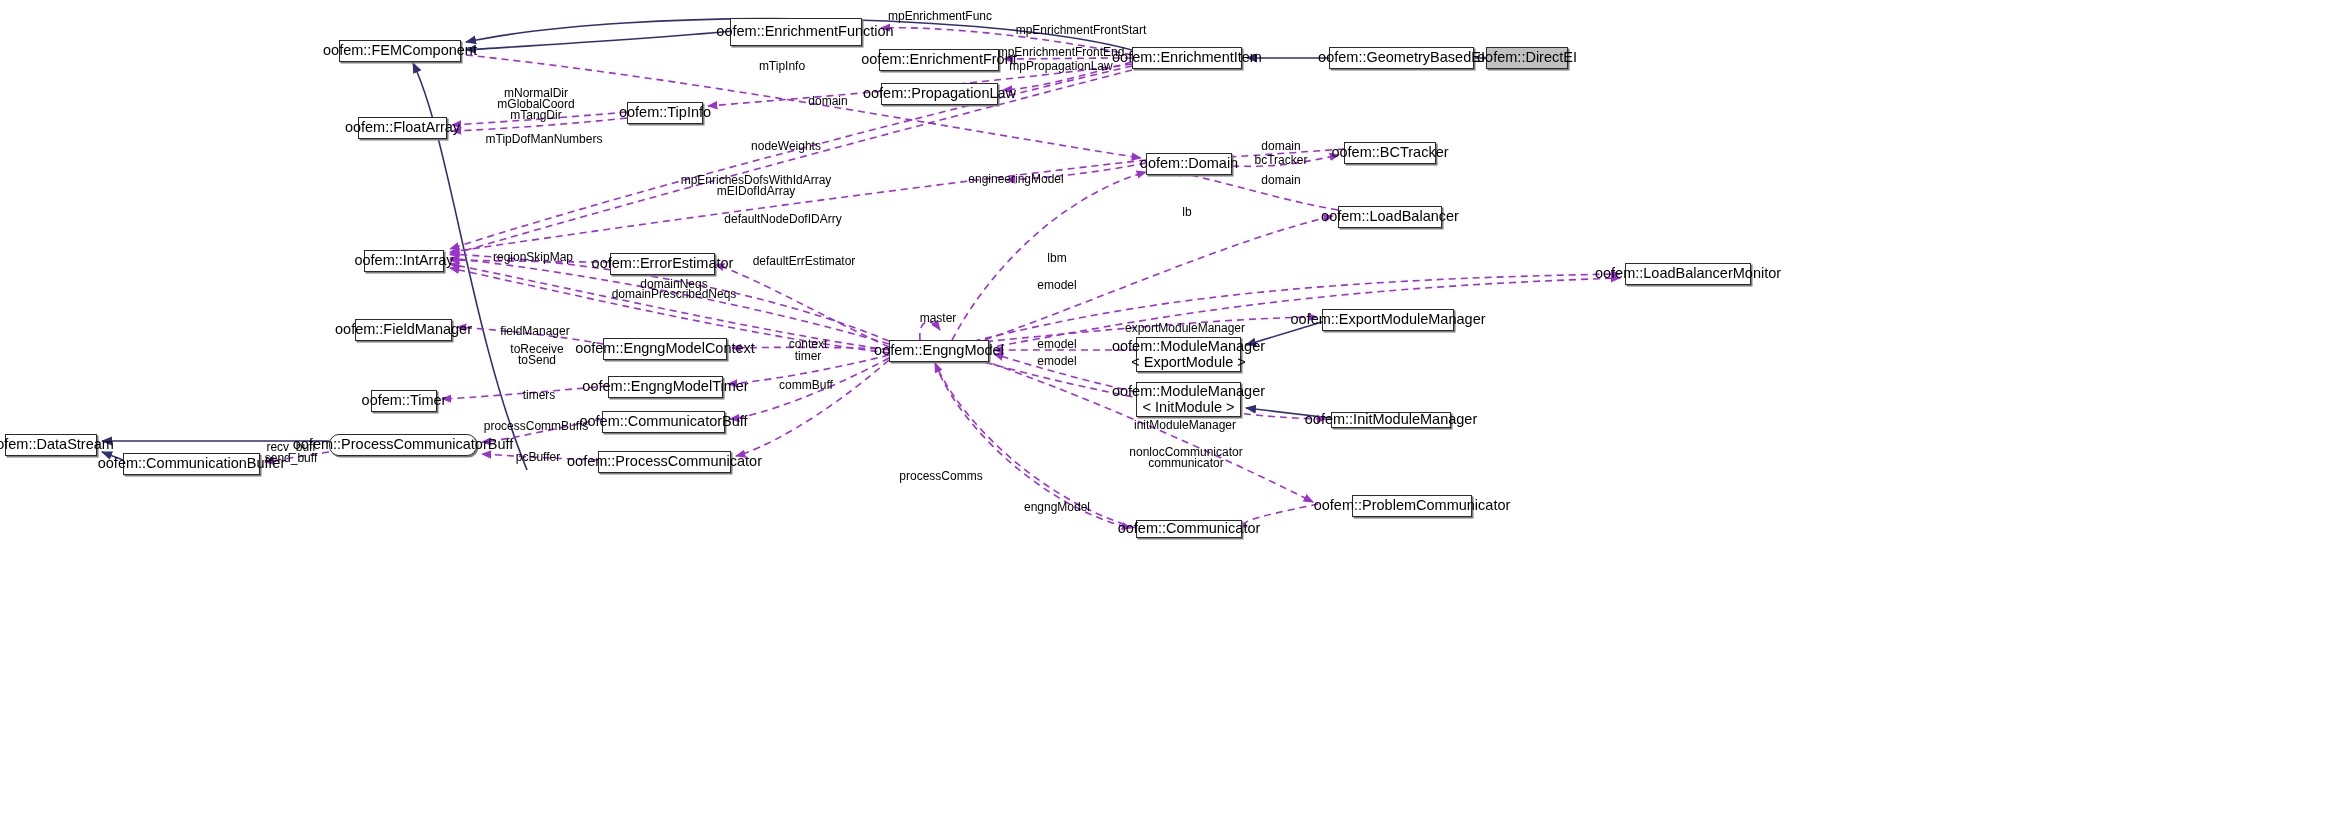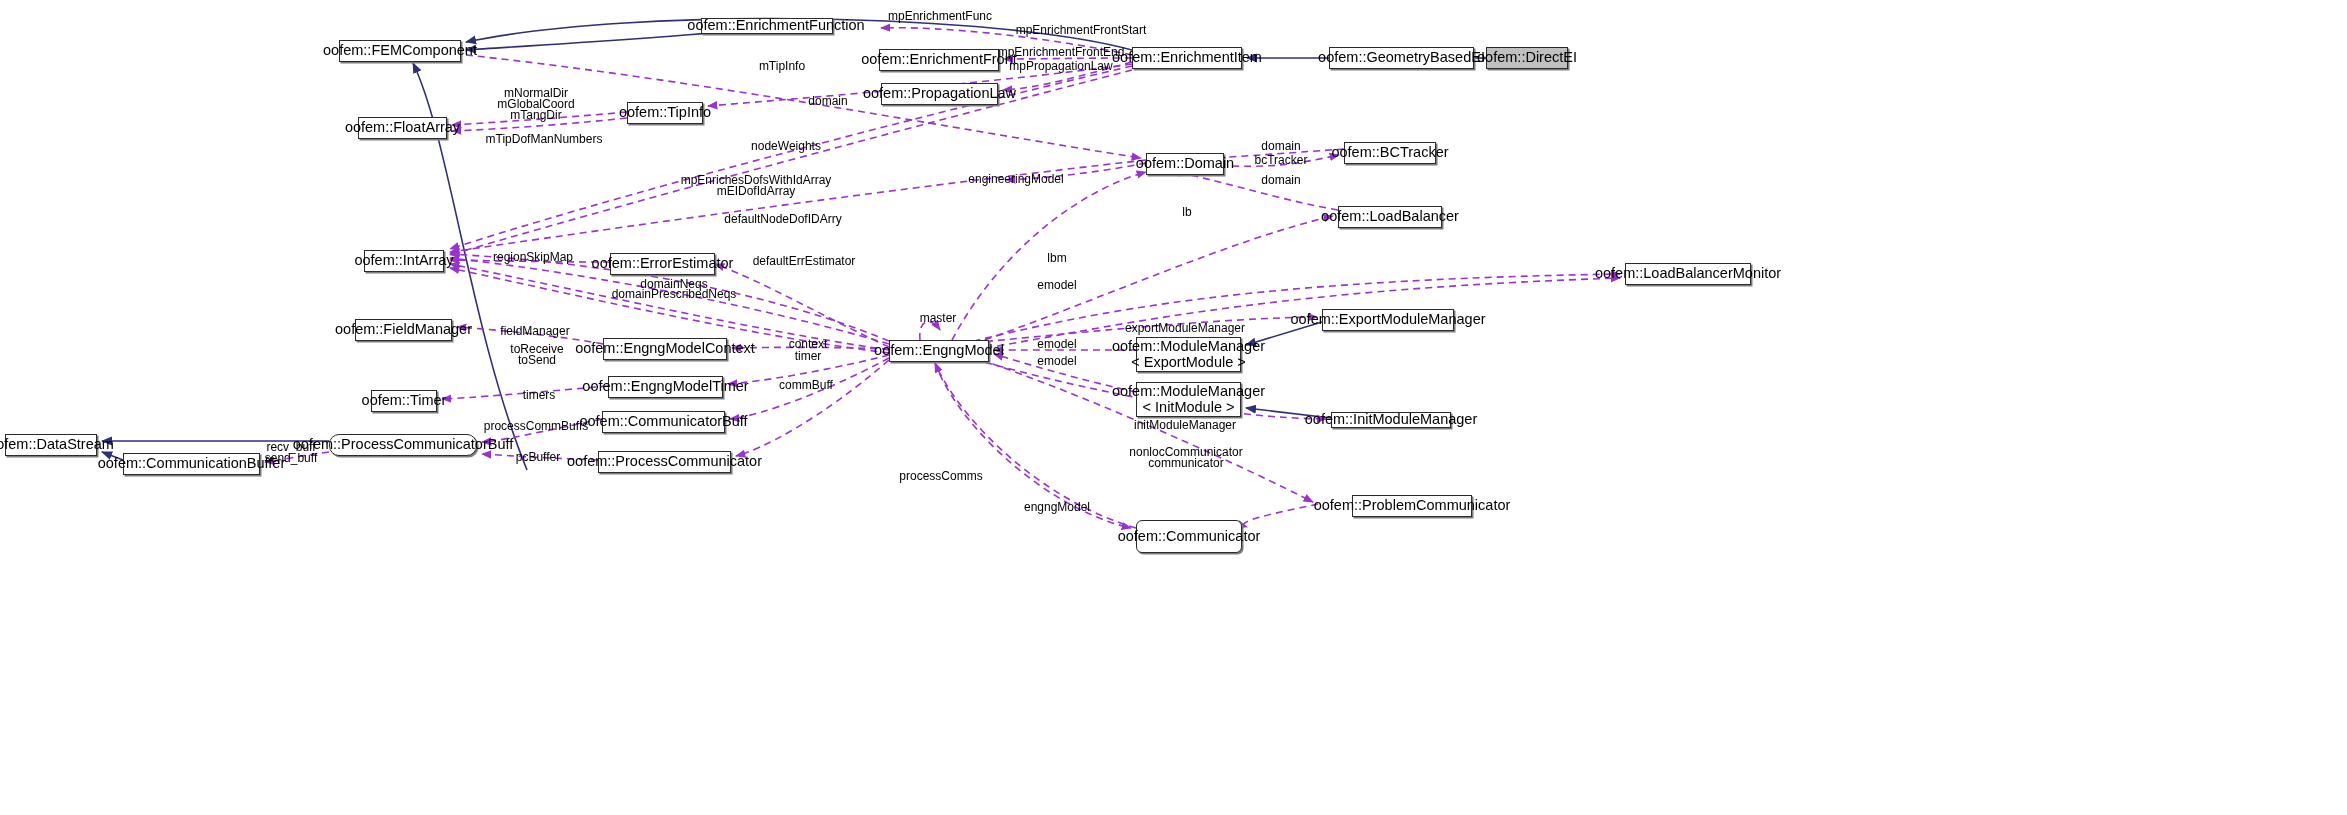--- a/index.html
+++ b/index.html
@@ -123,21 +123,21 @@
         <path d="M889,344 C740,300 560,270 450,258" fill="none" stroke="#9a32cd" stroke-width="1.6" stroke-dasharray="7,5" marker-end="url(#arrow-usage)"></path>
         <path d="M889,341 C740,280 560,260 450,254" fill="none" stroke="#9a32cd" stroke-width="1.6" stroke-dasharray="7,5" marker-end="url(#arrow-usage)"></path>
         <path d="M920,340 C918,320 930,316 940,330" fill="none" stroke="#9a32cd" stroke-width="1.6" stroke-dasharray="7,5" marker-end="url(#arrow-usage)"></path>
       </g>
   </svg>
 
   <div id="node-layer">
       <div class="node" style="left: 339px; top: 40px; width: 122px; height: 22px;">
         <span>oofem::FEMComponent</span>
       </div>
-      <div class="node" style="left: 701px; top: 18px; width: 132px; height: 16px; padding-left: 24px;">
+      <div class="node" style="left: 730px; top: 18px; width: 132px; height: 28px; padding-left: 24px;">
         <span>oofem::EnrichmentFunction</span>
       </div>
       <div class="node" style="left: 879px; top: 49px; width: 120px; height: 22px;">
         <span>oofem::EnrichmentFront</span>
       </div>
       <div class="node" style="left: 881px; top: 83px; width: 117px; height: 22px;">
         <span>oofem::PropagationLaw</span>
       </div>
       <div class="node" style="left: 1132px; top: 47px; width: 110px; height: 22px;">
         <span>oofem::EnrichmentItem</span>
@@ -147,21 +147,21 @@
       </div>
       <div class="node highlight" style="left: 1486px; top: 47px; width: 82px; height: 22px;">
         <span>oofem::DirectEI</span>
       </div>
       <div class="node" style="left: 358px; top: 117px; width: 89px; height: 22px;">
         <span>oofem::FloatArray</span>
       </div>
       <div class="node" style="left: 627px; top: 102px; width: 76px; height: 22px;">
         <span>oofem::TipInfo</span>
       </div>
-      <div class="node" style="left: 1146px; top: 153px; width: 78px; height: 22px;">
+      <div class="node" style="left: 1146px; top: 153px; width: 86px; height: 22px;">
         <span>oofem::Domain</span>
       </div>
       <div class="node" style="left: 1344px; top: 142px; width: 92px; height: 22px;">
         <span>oofem::BCTracker</span>
       </div>
       <div class="node" style="left: 1338px; top: 206px; width: 104px; height: 22px;">
         <span>oofem::LoadBalancer</span>
       </div>
       <div class="node" style="left: 364px; top: 250px; width: 80px; height: 22px;">
         <span>oofem::IntArray</span>
@@ -212,21 +212,21 @@
       </div>
       <div class="node" style="left: 123px; top: 453px; width: 137px; height: 22px;">
         <span>oofem::CommunicationBuffer</span>
       </div>
       <div class="node" style="left: 598px; top: 451px; width: 133px; height: 22px;">
         <span>oofem::ProcessCommunicator</span>
       </div>
       <div class="node" style="left: 1352px; top: 495px; width: 120px; height: 22px;">
         <span>oofem::ProblemCommunicator</span>
       </div>
-      <div class="node" style="left: 1136px; top: 520px; width: 106px; height: 33px; border-radius: 6px;">
+      <div class="node" style="left: 1136px; top: 520px; width: 106px; height: 18px;">
         <span>oofem::Communicator</span>
       </div>
     </div>
   <div id="label-layer">
       <div class="edge-label" style="left: 940px; top: 16px;">mpEnrichmentFunc</div>
       <div class="edge-label" style="left: 1061px; top: 30px; padding-left: 40px;">mpEnrichmentFrontStart</div>
       <div class="edge-label" style="left: 1061px; top: 52px;">mpEnrichmentFrontEnd</div>
       <div class="edge-label" style="left: 1061px; top: 66px;">mpPropagationLaw</div>
       <div class="edge-label" style="left: 782px; top: 66px;">mTipInfo</div>
       <div class="edge-label" style="left: 536px; top: 93px;">mNormalDir</div>

